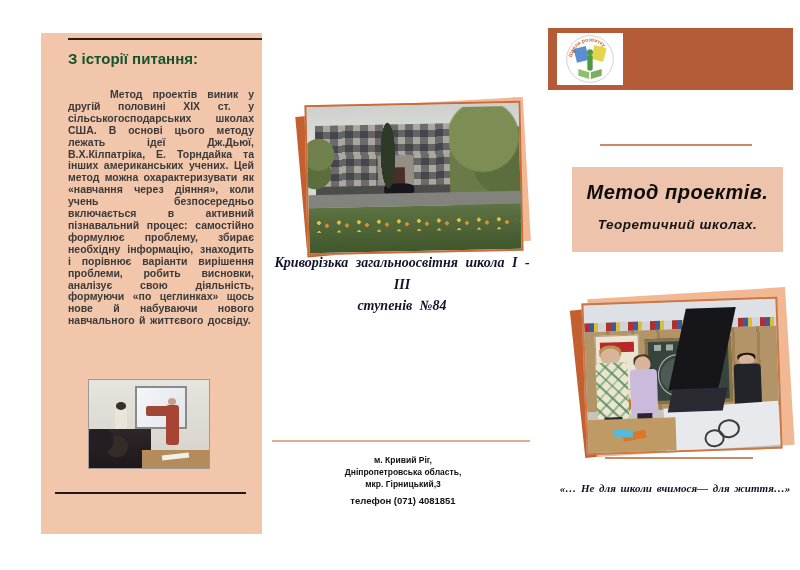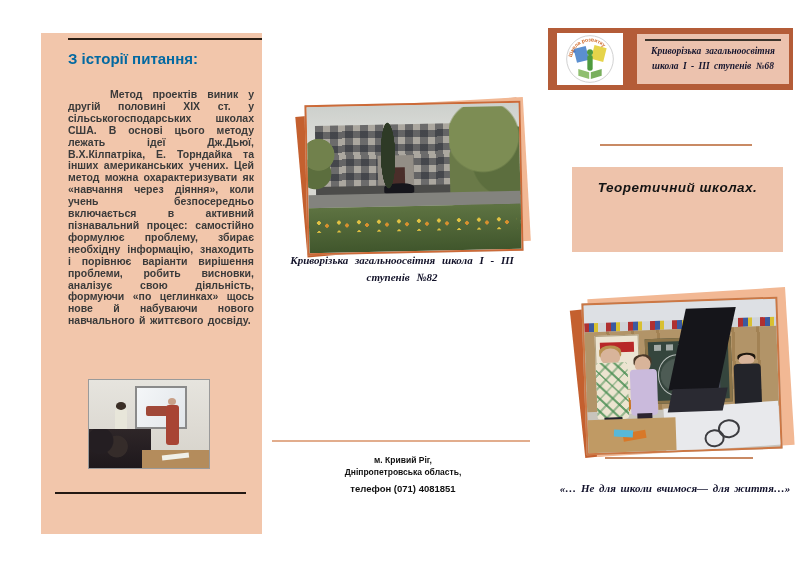--- a/index.html
+++ b/index.html
@@ -1,21 +1,21 @@
 <!DOCTYPE html>
 <html><head>
 <meta charset="utf-8">
 <style>
   html,body{margin:0;padding:0;background:#888;}
   .page{position:relative;width:800px;height:570px;background:#ffffff;overflow:hidden;
         font-family:"Liberation Sans","DejaVu Sans",sans-serif;}
   
   .panel-left{position:absolute;left:41px;top:33px;width:221px;height:501px;background:#f2c6ab;}
   .rule-top{position:absolute;left:27px;right:0;top:5px;height:2px;background:#2a1d12;}
-  .left-title{position:absolute;left:27px;top:17px;margin:0;font-size:15px;font-weight:bold;color:#0369a1;}
+  .left-title{position:absolute;left:27px;top:17px;margin:0;font-size:15px;font-weight:bold;color:#14532d;}
   .left-body{position:absolute;left:27px;top:56px;width:186px;margin:0;font-size:10.5px;line-height:11.9px;
              color:#3a3a3a;text-align:justify;text-indent:42px;word-spacing:1.5px;font-weight:bold;
              -webkit-hyphens:auto;hyphens:auto;}
   .rule-bottom{position:absolute;left:14px;top:459px;width:191px;height:2px;background:#231812;}
   
   .photo{overflow:hidden;margin:0;padding:0;}
   .photo-left{position:absolute;left:47px;top:346px;width:120px;height:88px;background:linear-gradient(#e6e4de,#d6d2ca);
               border:1px solid #9a9a9a;}
   .pl-screen{position:absolute;left:38%;top:7%;width:40%;height:44%;background:linear-gradient(120deg,#f4f6f8,#e2e6ea);
              border:2px solid #8a8a8a;}
@@ -58,21 +58,21 @@
                         radial-gradient(circle at 55% 80%,#4f6238 0 34%,transparent 36%);}
   .ps-dark{position:absolute;right:58%;top:8%;width:8%;height:52%;background:radial-gradient(ellipse at 50% 50%,#2e3a26 0 60%,transparent 62%);}
   .ps-path{position:absolute;left:0;top:60%;width:100%;height:9%;background:#83837e;}
   .ps-lawn{position:absolute;left:0;bottom:0;width:100%;height:31%;background:linear-gradient(#5e7342,#40562c);}
   .ps-flowers{position:absolute;left:2%;bottom:14%;width:96%;height:9%;
               background:radial-gradient(circle 2px at 6px 4px,#e2c242 95%,transparent),
                          radial-gradient(circle 2px at 14px 7px,#d8902e 95%,transparent);
               background-size:20px 10px;}
   .caption{position:absolute;left:268px;top:252px;width:268px;margin:0;text-align:center;
            font-family:"Liberation Serif","DejaVu Serif",serif;font-style:italic;font-weight:bold;
-           font-size:11px;line-height:1.55;color:#13132a;word-spacing:4px;}
+           font-size:14px;line-height:1.55;color:#13132a;word-spacing:4px;}
   .mid-rule{position:absolute;left:272px;top:440px;width:258px;height:2px;background:#e2ad8d;}
   .contact{position:absolute;left:297px;top:455px;width:212px;text-align:center;color:#101010;}
   .contact .cl{font-size:8.5px;font-weight:bold;line-height:1.4;}
   .contact .phone{font-size:9.5px;font-weight:bold;margin-top:4px;}
   .contact .email-line{font-size:9.5px;font-weight:bold;margin-top:1px;}
   .contact .email-line a{color:#b11111;text-decoration:none;}
   .contact .email-label{color:#101010;}
   
   .band{position:absolute;left:548px;top:28px;width:245px;height:62px;background:#b45c38;}
   .logo-box{position:absolute;left:9px;top:5px;width:66px;height:52px;background:#ffffff;display:flex;
@@ -182,28 +182,29 @@
       <span class="ps-treeL"></span>
       <span class="ps-dark"></span>
       <span class="ps-treesR"></span>
       <span class="ps-path"></span>
       <span class="ps-lawn"></span>
       <span class="ps-flowers"></span>
     </figure>
 
     <p class="caption">
       <span>Криворізька загальноосвітня школа І - ІІІ</span><br>
-      <span>ступенів №82</span>
+      <span>ступенів №84</span>
     </p>
 
     <div class="mid-rule"></div>
 
     <div class="contact">
       <div class="cl">м. Кривий Ріг,</div>
       <div class="cl">Дніпропетровська область,</div>
+      <div class="cl">мкр. Гірницький,3</div>
       <div class="phone">телефон (071) 4081851</div>
     </div>
   </section>
 
   <section>
 
     <div class="band">
       <div class="logo-box">
         <svg width="50" height="50" viewBox="0 0 60 60">
           <circle cx="30" cy="30" r="28" fill="#ffffff" stroke="#c8c8c8" stroke-width="1"></circle>
@@ -215,32 +216,26 @@
           <path d="M16 42 L29 46 L29 54 L16 50 Z" fill="#8fbf6f"></path>
           <path d="M44 42 L31 46 L31 54 L44 50 Z" fill="#79af5d"></path>
           <circle cx="30" cy="22" r="3.6" fill="#4f9a3f"></circle>
           <rect x="26.8" y="25" width="6.4" height="19" rx="3" fill="#4f9a3f"></rect>
           <circle cx="11" cy="21" r="1.6" fill="#4a78c8"></circle>
           <text font-size="6.2" font-weight="bold" fill="#cf6a28" font-family="Liberation Sans, DejaVu Sans, sans-serif">
             <textPath href="#arcTop" startOffset="14%">Школа розвитку</textPath>
           </text>
         </svg>
       </div>
-      <div class="hdr-box">
-        <div class="hdr-rule"></div>
-        <p class="hdr-text">
-          <span>Криворізька загальноосвітня</span><br>
-          <span>школа І - ІІІ ступенів №68</span>
-        </p>
-      </div>
     </div>
 
     <div class="r-rule1"></div>
 
     <div class="title-box">
+      <h1 class="main-title">Метод проектів.</h1>
       <h3 class="sub-title">Теоретичний школах.</h3>
     </div>
 
     <div class="bd-r-a"></div>
     <div class="bd-r-b"></div>
 
     <figure class="photo photo-class">
       <span class="pc-wall"></span>
       <span class="pc-garland"></span>
       <span class="pc-wood"></span>

